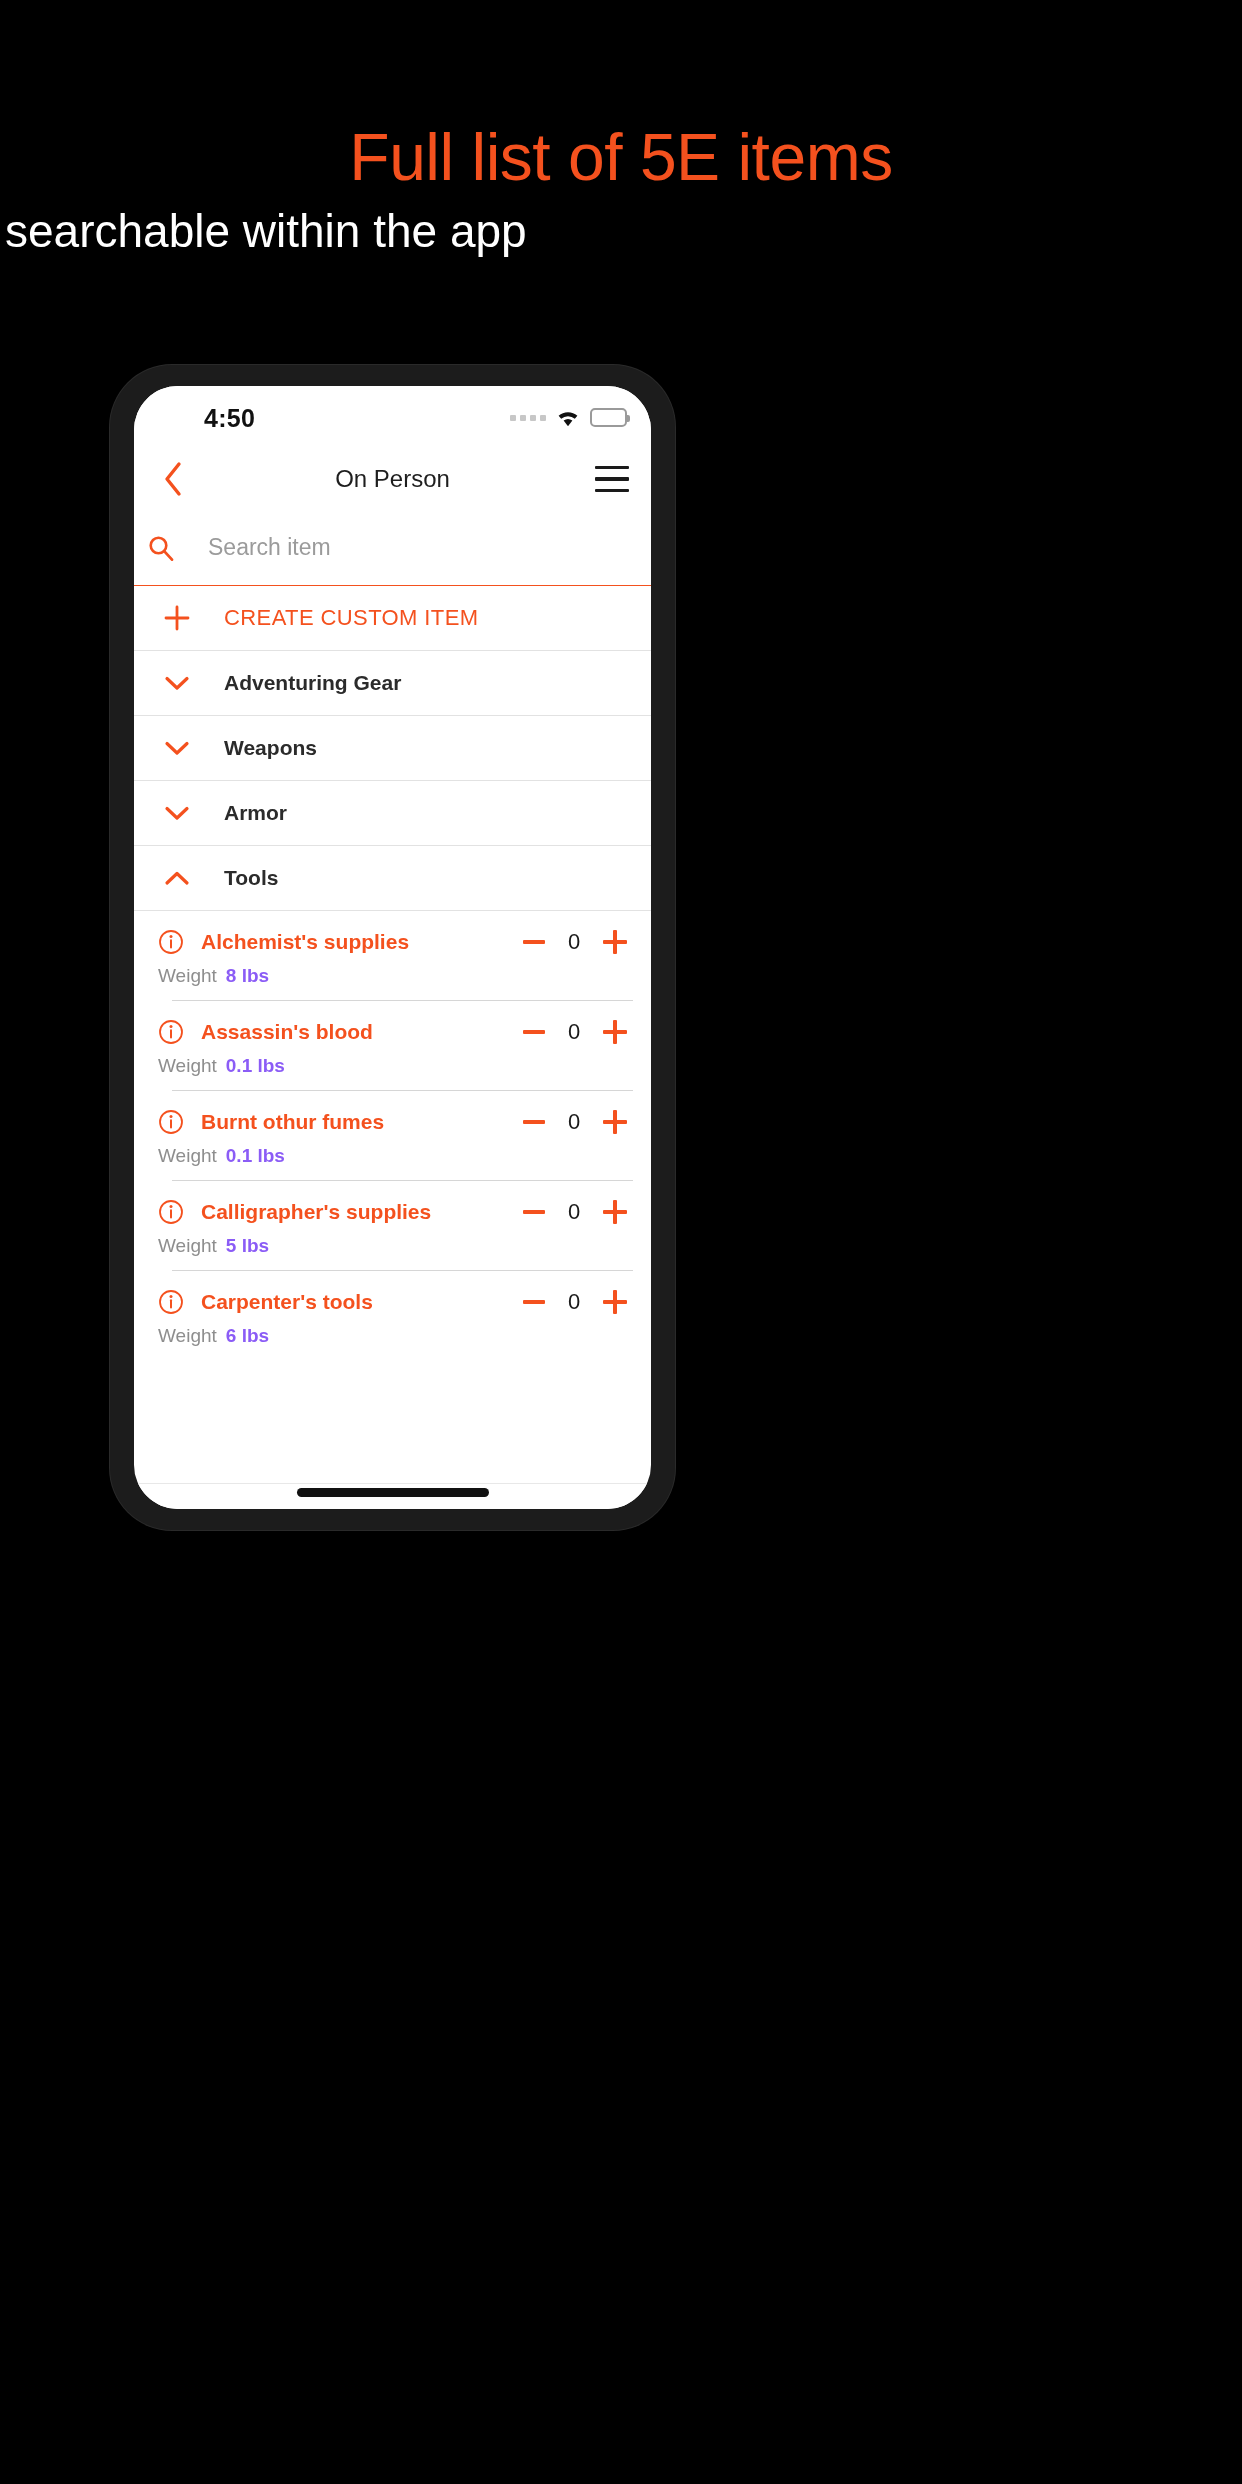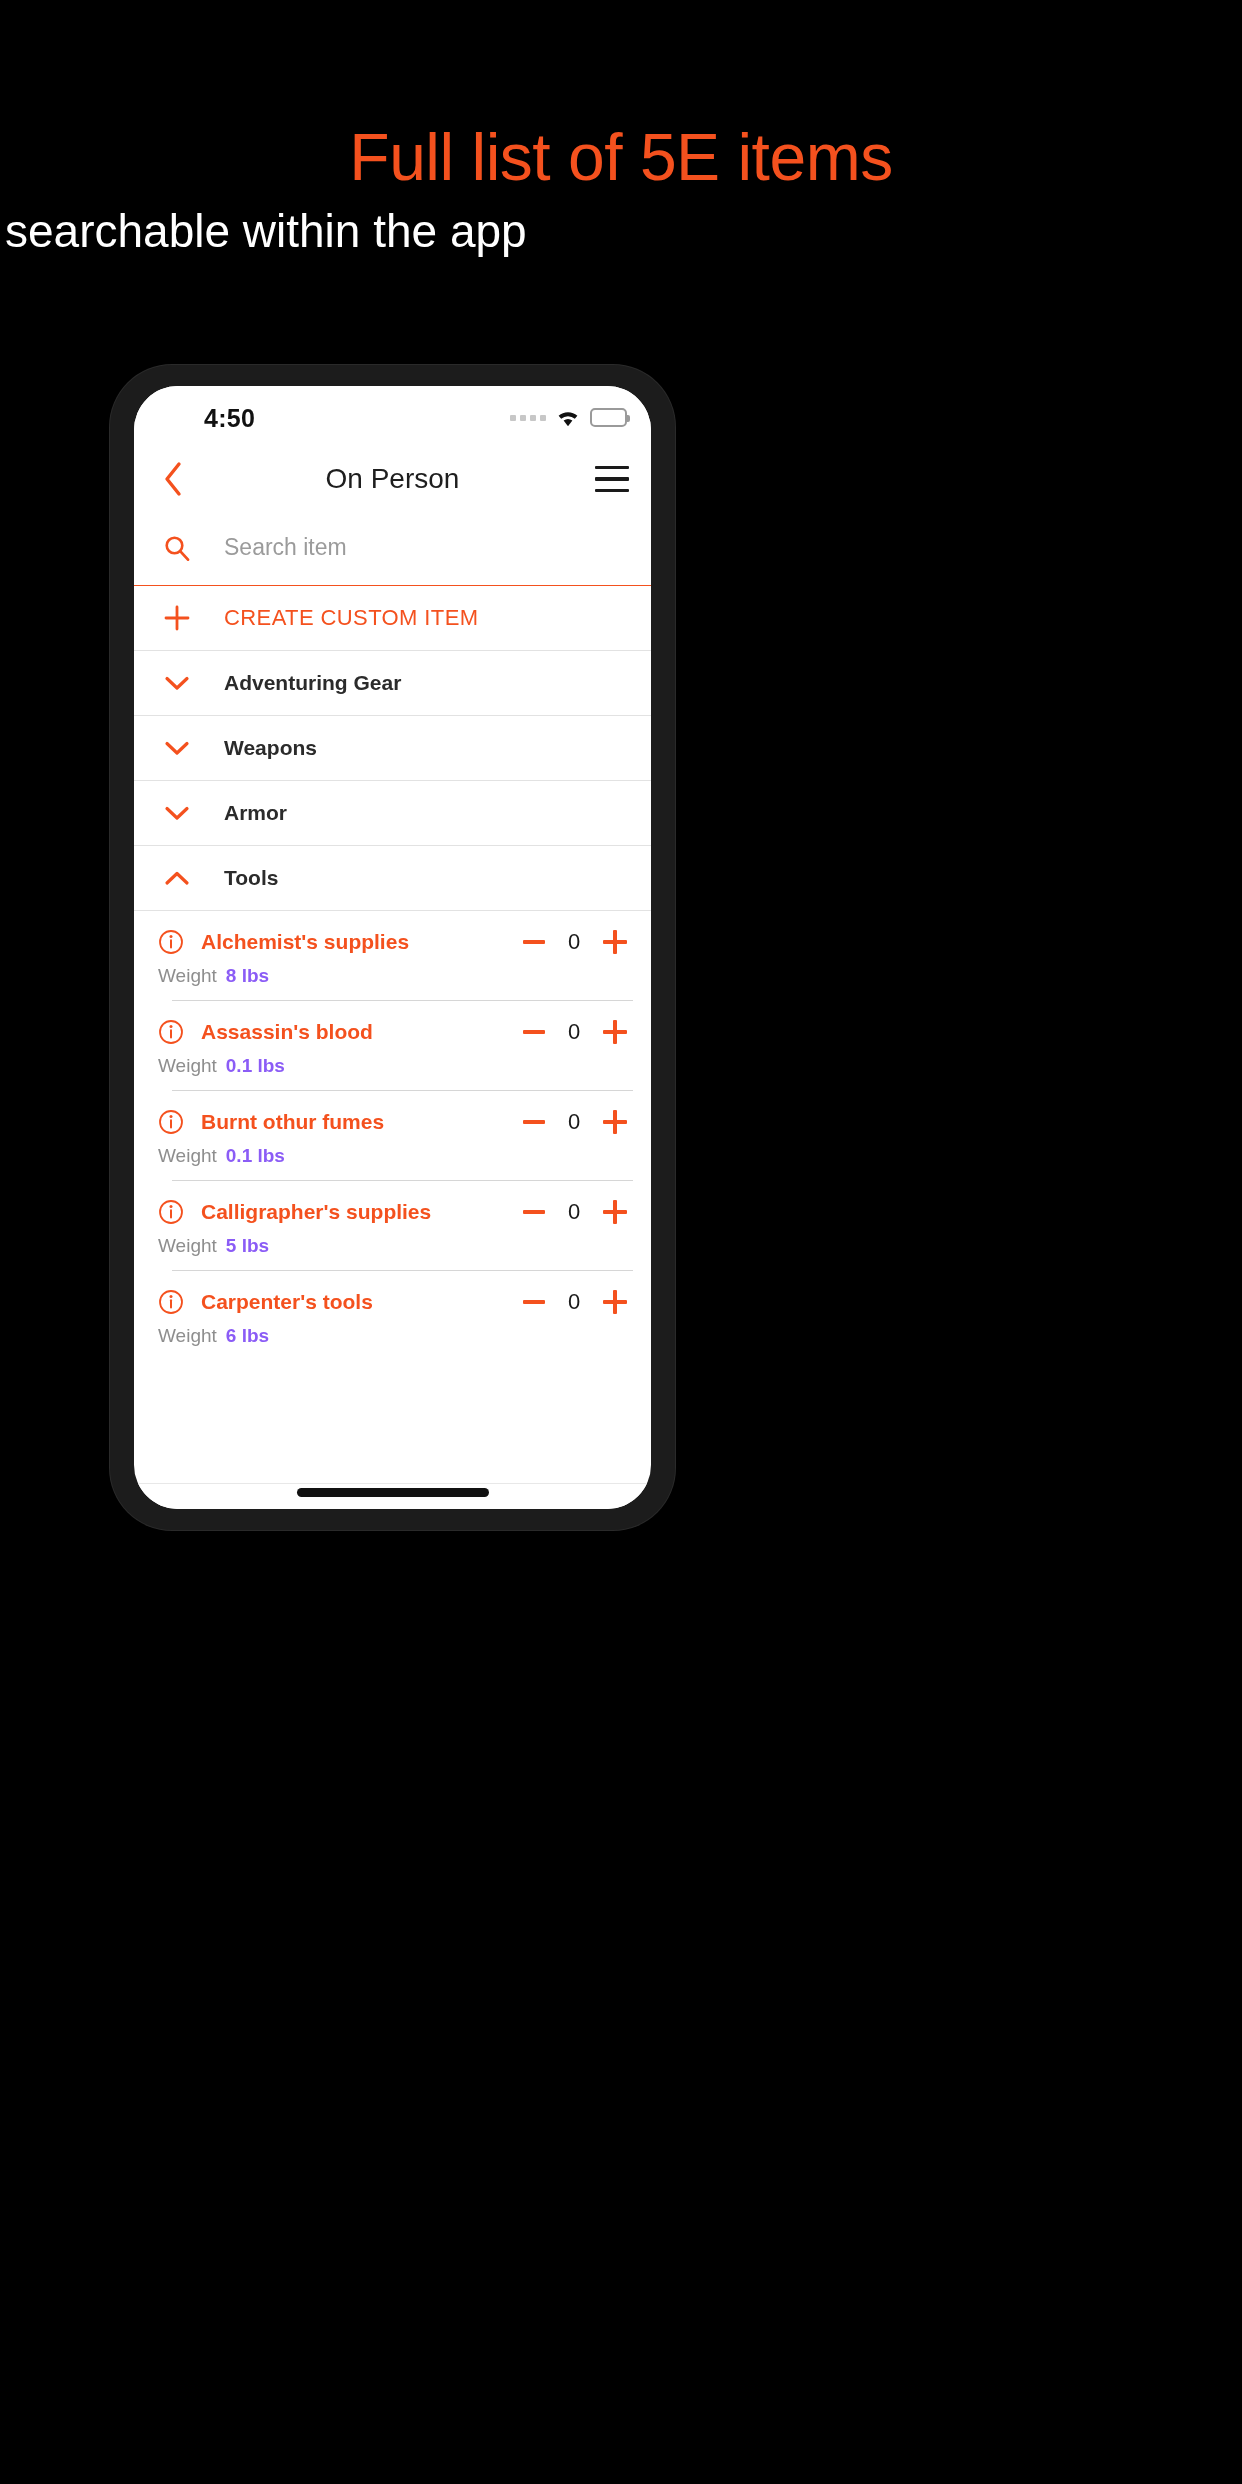--- a/index.html
+++ b/index.html
@@ -95,35 +95,35 @@
     display:flex; align-items:center;
     position:relative;
   }
   .nav-back {
     position:absolute; left:16px; top:50%; transform:translateY(-50%);
     width:46px; height:46px;
     display:flex; align-items:center; justify-content:center;
   }
   .nav-title {
     width:100%; text-align:center;
-    font-size:28px; font-weight:400; color:#1e1e1e;
+    font-size:24px; font-weight:400; color:#1e1e1e;
   }
   .nav-menu {
     position:absolute; right:22px; top:50%; transform:translateY(-50%);
     width:34px; height:26px;
     display:flex; flex-direction:column; justify-content:space-between;
   }
   .nav-menu i { display:block; height:3.4px; background:#1a1a1a; border-radius:1px; }
 
   
   .search-row {
     height:76px; background:#fff;
     display:flex; align-items:center;
     border-bottom:1.6px solid #f4511e;
-    padding:0 24px;
+    padding:0 8px;
   }
   .search-icon { width:38px; display:flex; justify-content:center; }
   .search-input {
     border:none; outline:none; background:transparent;
     margin-left:28px;
     font-family:"Liberation Sans", sans-serif;
     font-size:23px; color:#333;
     width:330px;
   }
   .search-input::placeholder { color:#9b9b9b; }

